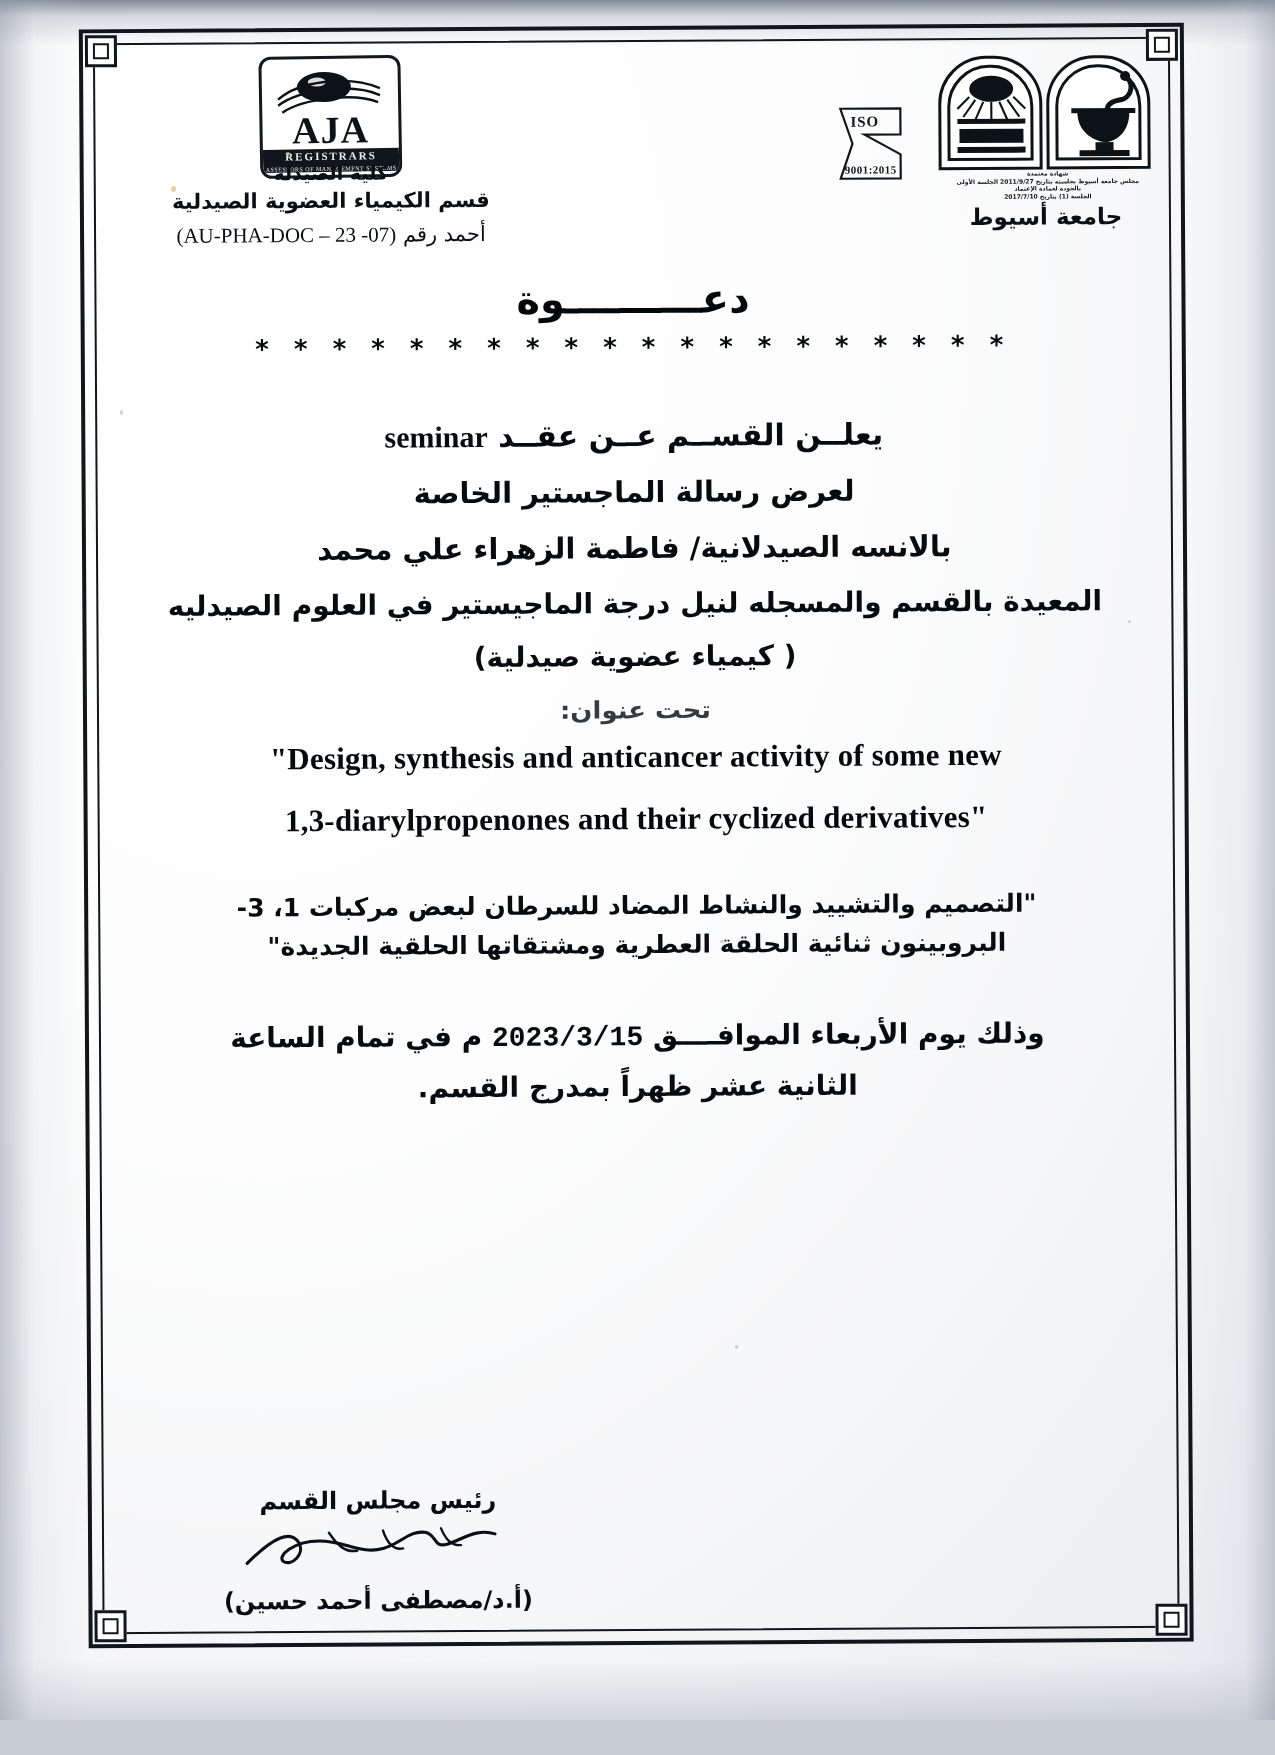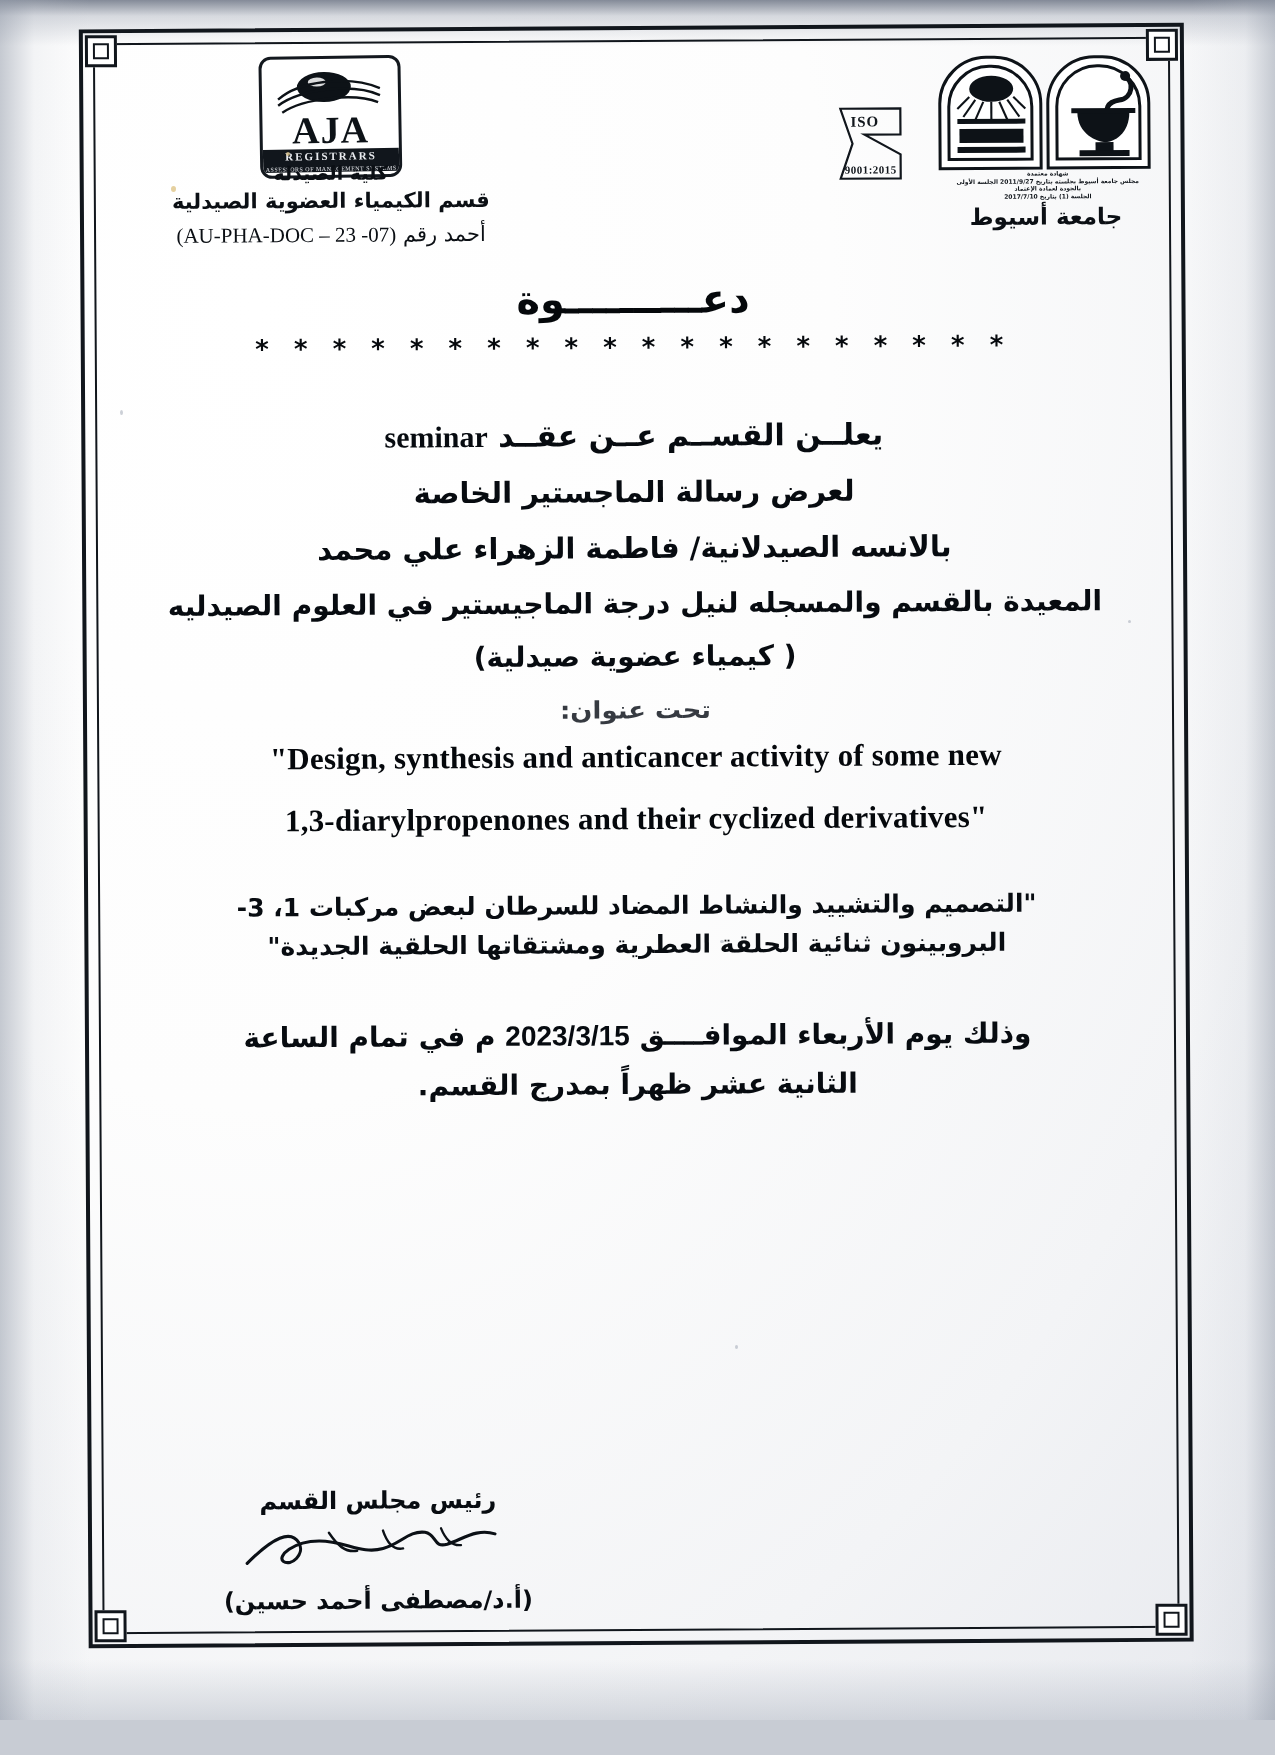--- a/index.html
+++ b/index.html
@@ -230,21 +230,21 @@
     padding:0 28px;
   }
 
   .when{
     direction:rtl;text-align:center;
     font-family:"DejaVu Sans", sans-serif;
     font-weight:bold;font-size:28px;
     color:#070b10;line-height:1.75;
     margin-top:46px;padding:0 10px;
   }
-  .when .date{font-family:Liberation Sans, sans-serif;margin-top:48px;}
+  .when .date{font-family:Liberation Mono, monospace;margin-top:48px;}
 
   
   .sign-block{
     position:absolute;left:54px;bottom:6px;width:420px;text-align:center;
   }
   .sign-title{
     direction:rtl;
     font-family:"DejaVu Sans", sans-serif;
     font-weight:bold;font-size:24px;color:#080c11;
   }

